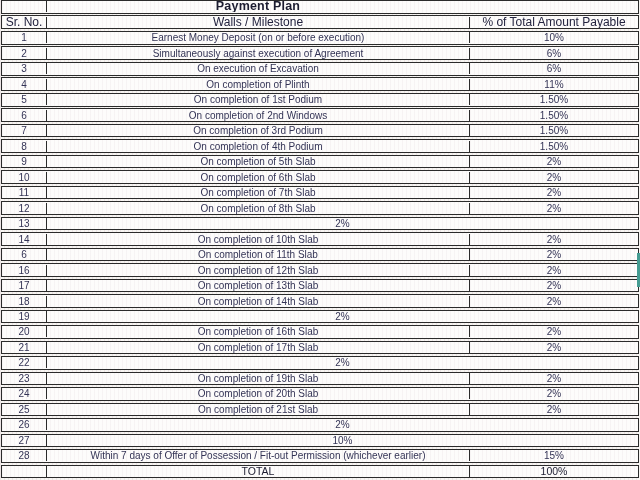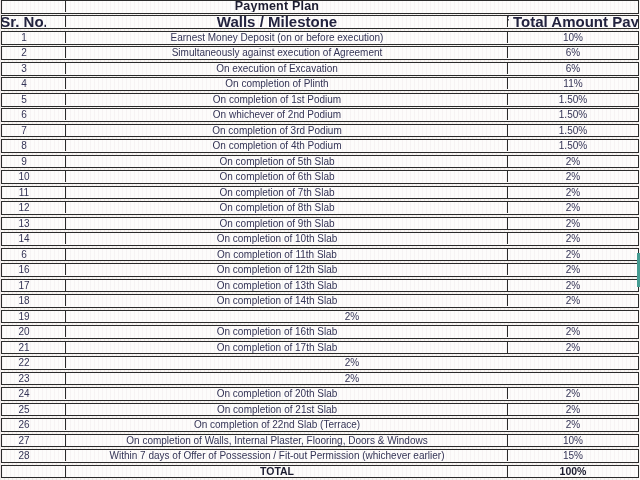--- a/index.html
+++ b/index.html
@@ -17,31 +17,30 @@
     color: #343456;
     background:
       repeating-linear-gradient(90deg,
         rgba(208,186,196,0.28) 0px, rgba(208,186,196,0.28) 1px,
         transparent 1px, transparent 4px),
       #f7f5f2;
     overflow: hidden;
   }
   .row {
     display: flex;
-    align-items: flex-start;
+    align-items: center;
     height: 13.6px;
     margin-bottom: 1.9px;
     border: 1px solid #2b2b2b;
     box-sizing: border-box;
     background:
       repeating-linear-gradient(90deg,
         rgba(219,204,211,0.18) 0px, rgba(219,204,211,0.18) 1px,
         transparent 1px, transparent 4px),
       #fdfcfb;
-    gap: 19px;
   }
   .cell {
     display: flex;
     align-items: center;
     justify-content: center;
     box-sizing: border-box;
     font-size: 10px;
     line-height: 11px;
     white-space: nowrap;
     overflow: hidden;
@@ -49,26 +48,26 @@
   .c1 { width: 44px; flex: 0 0 44px; }
   .c2 { width: 423px; flex: 0 0 423px; border-left: 1px solid #2b2b2b; }
   .c3 { flex: 1 1 auto; border-left: 1px solid #2b2b2b; }
   .title-row .c2 {
     font-size: 12.5px;
     font-weight: bold;
     color: #1c1c30;
     letter-spacing: 0.2px;
   }
   .header-row .cell {
-    font-weight: bold;
+    font-weight: normal;
     color: #23233f;
-    font-size: 15px;
+    font-size: 12px;
   }
   .total-row .cell {
-    font-weight: bold;
+    font-weight: normal;
     color: #1c1c30;
     font-size: 10.5px;
   }
   .edge-mark {
     position: absolute;
     right: 0;
     top: 253px;
     width: 3px;
     height: 34px;
   }
@@ -111,21 +110,21 @@
     <div class="cell c2">On completion of Plinth</div>
     <div class="cell c3">11%</div>
   </div>
       <div class="row">
     <div class="cell c1">5</div>
     <div class="cell c2">On completion of 1st Podium</div>
     <div class="cell c3">1.50%</div>
   </div>
       <div class="row">
     <div class="cell c1">6</div>
-    <div class="cell c2">On whichever of 2nd Podium</div>
+    <div class="cell c2">On completion of 2nd Windows</div>
     <div class="cell c3">1.50%</div>
   </div>
       <div class="row">
     <div class="cell c1">7</div>
     <div class="cell c2">On completion of 3rd Podium</div>
     <div class="cell c3">1.50%</div>
   </div>
       <div class="row">
     <div class="cell c1">8</div>
     <div class="cell c2">On completion of 4th Podium</div>
@@ -146,21 +145,20 @@
     <div class="cell c2">On completion of 7th Slab</div>
     <div class="cell c3">2%</div>
   </div>
       <div class="row">
     <div class="cell c1">12</div>
     <div class="cell c2">On completion of 8th Slab</div>
     <div class="cell c3">2%</div>
   </div>
       <div class="row">
     <div class="cell c1">13</div>
-    <div class="cell c2">On completion of 9th Slab</div>
     <div class="cell c3">2%</div>
   </div>
       <div class="row">
     <div class="cell c1">14</div>
     <div class="cell c2">On completion of 10th Slab</div>
     <div class="cell c3">2%</div>
   </div>
       <div class="row">
     <div class="cell c1">6</div>
     <div class="cell c2">On completion of 11th Slab</div>
@@ -194,40 +192,39 @@
     <div class="cell c1">21</div>
     <div class="cell c2">On completion of 17th Slab</div>
     <div class="cell c3">2%</div>
   </div>
       <div class="row">
     <div class="cell c1">22</div>
     <div class="cell c3">2%</div>
   </div>
       <div class="row">
     <div class="cell c1">23</div>
+    <div class="cell c2">On completion of 19th Slab</div>
     <div class="cell c3">2%</div>
   </div>
       <div class="row">
     <div class="cell c1">24</div>
     <div class="cell c2">On completion of 20th Slab</div>
     <div class="cell c3">2%</div>
   </div>
       <div class="row">
     <div class="cell c1">25</div>
     <div class="cell c2">On completion of 21st Slab</div>
     <div class="cell c3">2%</div>
   </div>
       <div class="row">
     <div class="cell c1">26</div>
-    <div class="cell c2">On completion of 22nd Slab (Terrace)</div>
     <div class="cell c3">2%</div>
   </div>
       <div class="row">
     <div class="cell c1">27</div>
-    <div class="cell c2">On completion of Walls, Internal Plaster, Flooring, Doors &amp; Windows</div>
     <div class="cell c3">10%</div>
   </div>
       <div class="row">
     <div class="cell c1">28</div>
     <div class="cell c2">Within 7 days of Offer of Possession / Fit-out Permission (whichever earlier)</div>
     <div class="cell c3">15%</div>
   </div>
     </div>
 
   <div class="row total-row">

